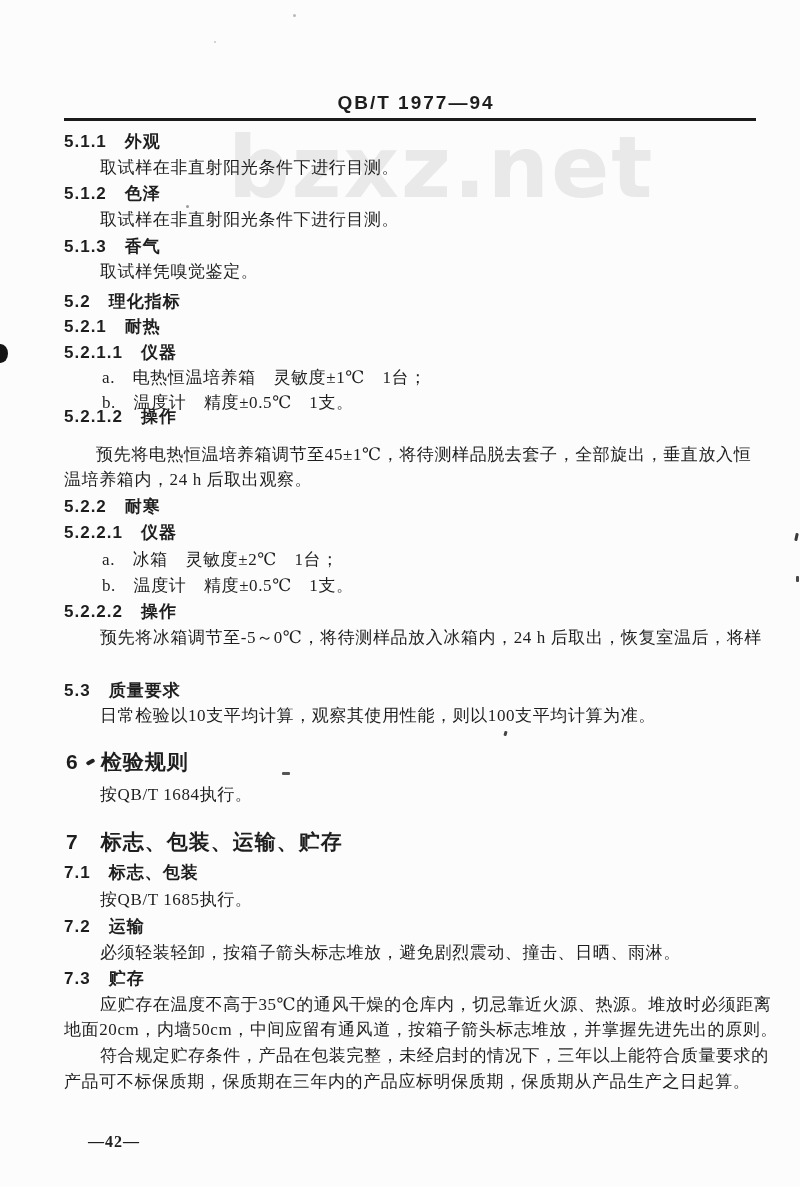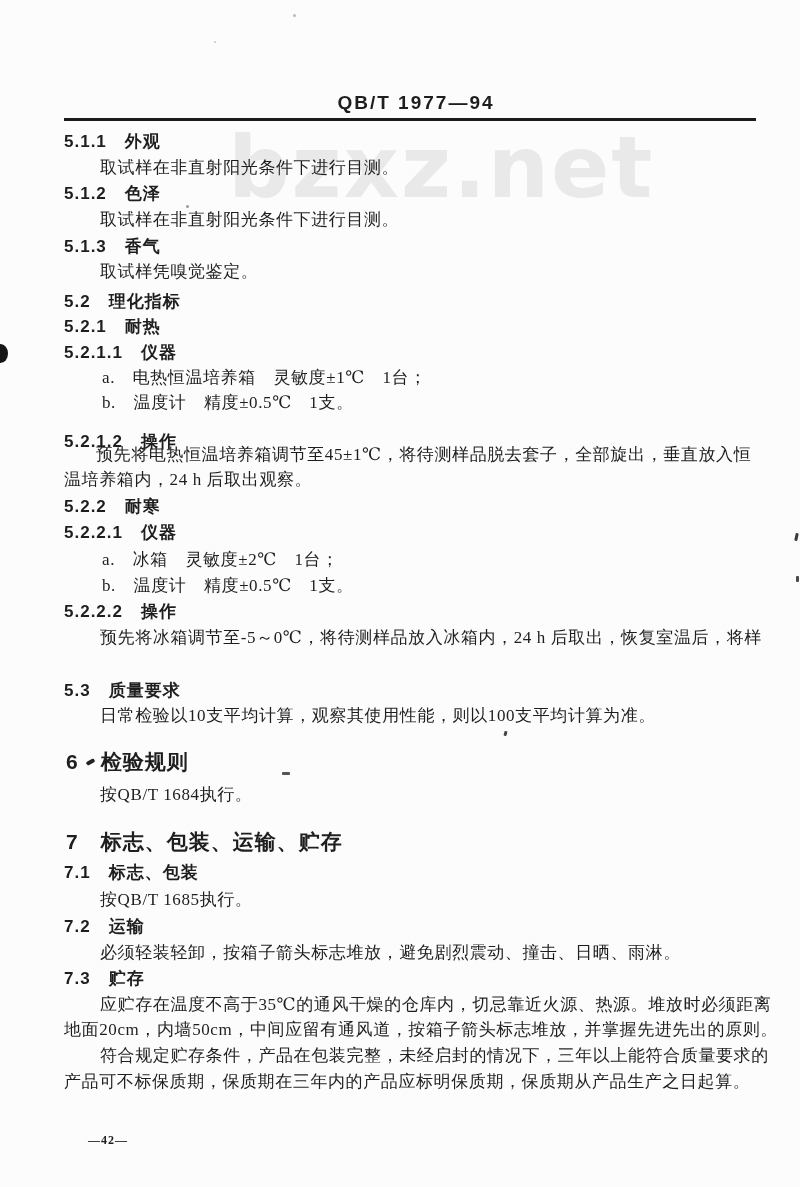--- a/index.html
+++ b/index.html
@@ -36,21 +36,21 @@
     position:absolute;white-space:nowrap;z-index:2;
     font-size:17px;letter-spacing:0.6px;line-height:1;
   }
   .hd{
     font-family:"Liberation Sans","DejaVu Sans",sans-serif;
     font-weight:bold;font-size:17px;letter-spacing:1px;
   }
   .big{font-size:21px;}
   .pagenum{
     position:absolute;left:88px;top:1133px;z-index:2;
-    font-size:12px;font-weight:bold;letter-spacing:1px;
+    font-size:16px;font-weight:bold;letter-spacing:1px;
   }
   
   .blob{
     position:absolute;left:-7px;top:344px;width:15px;height:19px;
     background:#151515;border-radius:50%;z-index:3;
   }
   .speck{position:absolute;z-index:3;border-radius:50%;}
   .s1{left:293px;top:14px;width:3px;height:3px;background:#b9b9b9;}
   .s2{left:214px;top:41px;width:2px;height:2px;background:#c6c6c6;}
   .s3{left:186px;top:205px;width:3px;height:3px;background:#9a9a9a;}
@@ -75,21 +75,21 @@
   <div class="ln hd" style="left:64px;top:185px">5.1.2　色泽</div>
   <div class="ln" style="left:100px;top:211px">取试样在非直射阳光条件下进行目测。</div>
   <div class="ln hd" style="left:64px;top:238px">5.1.3　香气</div>
   <div class="ln" style="left:100px;top:263px">取试样凭嗅觉鉴定。</div>
 
   <div class="ln hd" style="left:64px;top:293px">5.2　理化指标</div>
   <div class="ln hd" style="left:64px;top:318px">5.2.1　耐热</div>
   <div class="ln hd" style="left:64px;top:344px">5.2.1.1　仪器</div>
   <div class="ln" style="left:102px;top:369px">a.　电热恒温培养箱　灵敏度±1℃　1台；</div>
   <div class="ln" style="left:102px;top:394px">b.　温度计　精度±0.5℃　1支。</div>
-  <div class="ln hd" style="left:64px;top:433px">5.2.1.2　操作</div>
+  <div class="ln hd" style="left:64px;top:408px">5.2.1.2　操作</div>
   <div class="ln" style="left:96px;top:446px">预先将电热恒温培养箱调节至45±1℃，将待测样品脱去套子，全部旋出，垂直放入恒</div>
   <div class="ln" style="left:64px;top:471px">温培养箱内，24 h 后取出观察。</div>
 
   <div class="ln hd" style="left:64px;top:498px">5.2.2　耐寒</div>
   <div class="ln hd" style="left:64px;top:524px">5.2.2.1　仪器</div>
   <div class="ln" style="left:102px;top:551px">a.　冰箱　灵敏度±2℃　1台；</div>
   <div class="ln" style="left:102px;top:577px">b.　温度计　精度±0.5℃　1支。</div>
   <div class="ln hd" style="left:64px;top:603px">5.2.2.2　操作</div>
   <div class="ln" style="left:100px;top:629px">预先将冰箱调节至-5～0℃，将待测样品放入冰箱内，24 h 后取出，恢复室温后，将样</div>
 

